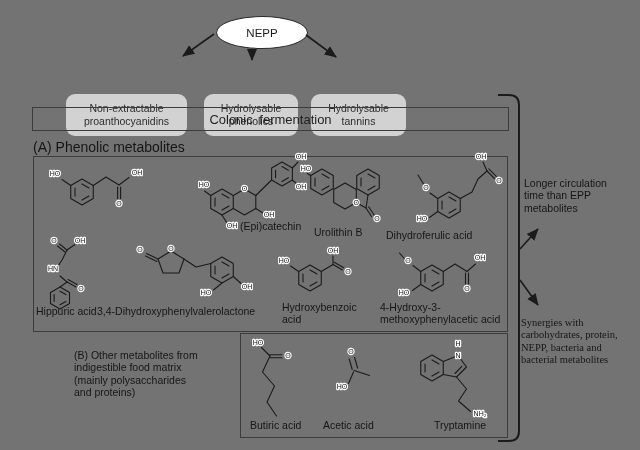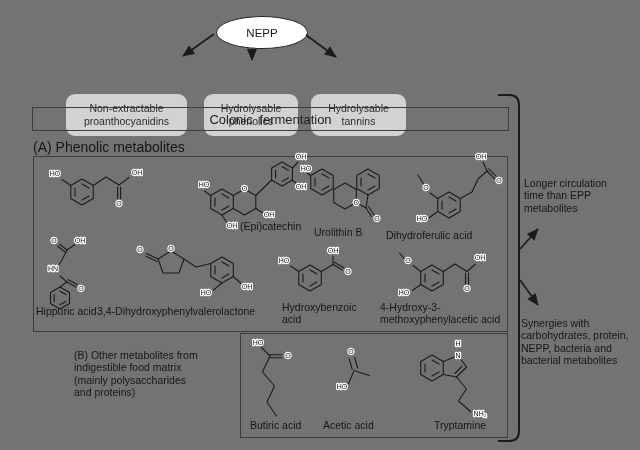--- a/index.html
+++ b/index.html
@@ -246,21 +246,21 @@
     <path d="M33.3,25.5 L48,19.5 L56.5,31 L46.5,41 L33.3,38.5"></path>
     <path d="M51.8,30.3 L45,37.5"></path>
     <path d="M46.5,41 L56.5,53 L48.5,65 L60.5,75.5"></path>
   <text x="48" y="10" class="atom">H</text>
       <text x="48" y="22" class="atom">N</text>
       <text x="70" y="80" class="atom">NH₂</text>
     </svg>
   <div class="mol-name" style="left:434px;top:419px;width:85px;">Tryptamine</div>
 
   <div class="note" style="left:524px;top:177px;width:104px;">Longer circulation time than EPP metabolites</div>
-  <div class="note" style="left:521px;top:317px;width:112px;">Synergies with carbohydrates, protein, NEPP, bacteria and bacterial metabolites</div>
+  <div class="note" style="left:521px;top:317px;width:112px;font-family:Liberation Serif, serif;">Synergies with carbohydrates, protein, NEPP, bacteria and bacterial metabolites</div>
 
   <svg id="overlay" width="640" height="450" viewBox="0 0 640 450">
     <defs>
       <marker id="ah" markerWidth="8" markerHeight="8" refX="7" refY="4" orient="auto">
         <path d="M0,0.8 L7.6,4 L0,7.2 Z" fill="#1b1b1b" stroke="none"></path>
       </marker>
     </defs>
     <line x1="214" y1="34" x2="183" y2="56" marker-end="url(#ah)"></line>
     <line x1="252" y1="49" x2="252" y2="60" marker-end="url(#ah)"></line>
     <line x1="306" y1="35" x2="336" y2="57" marker-end="url(#ah)"></line>

